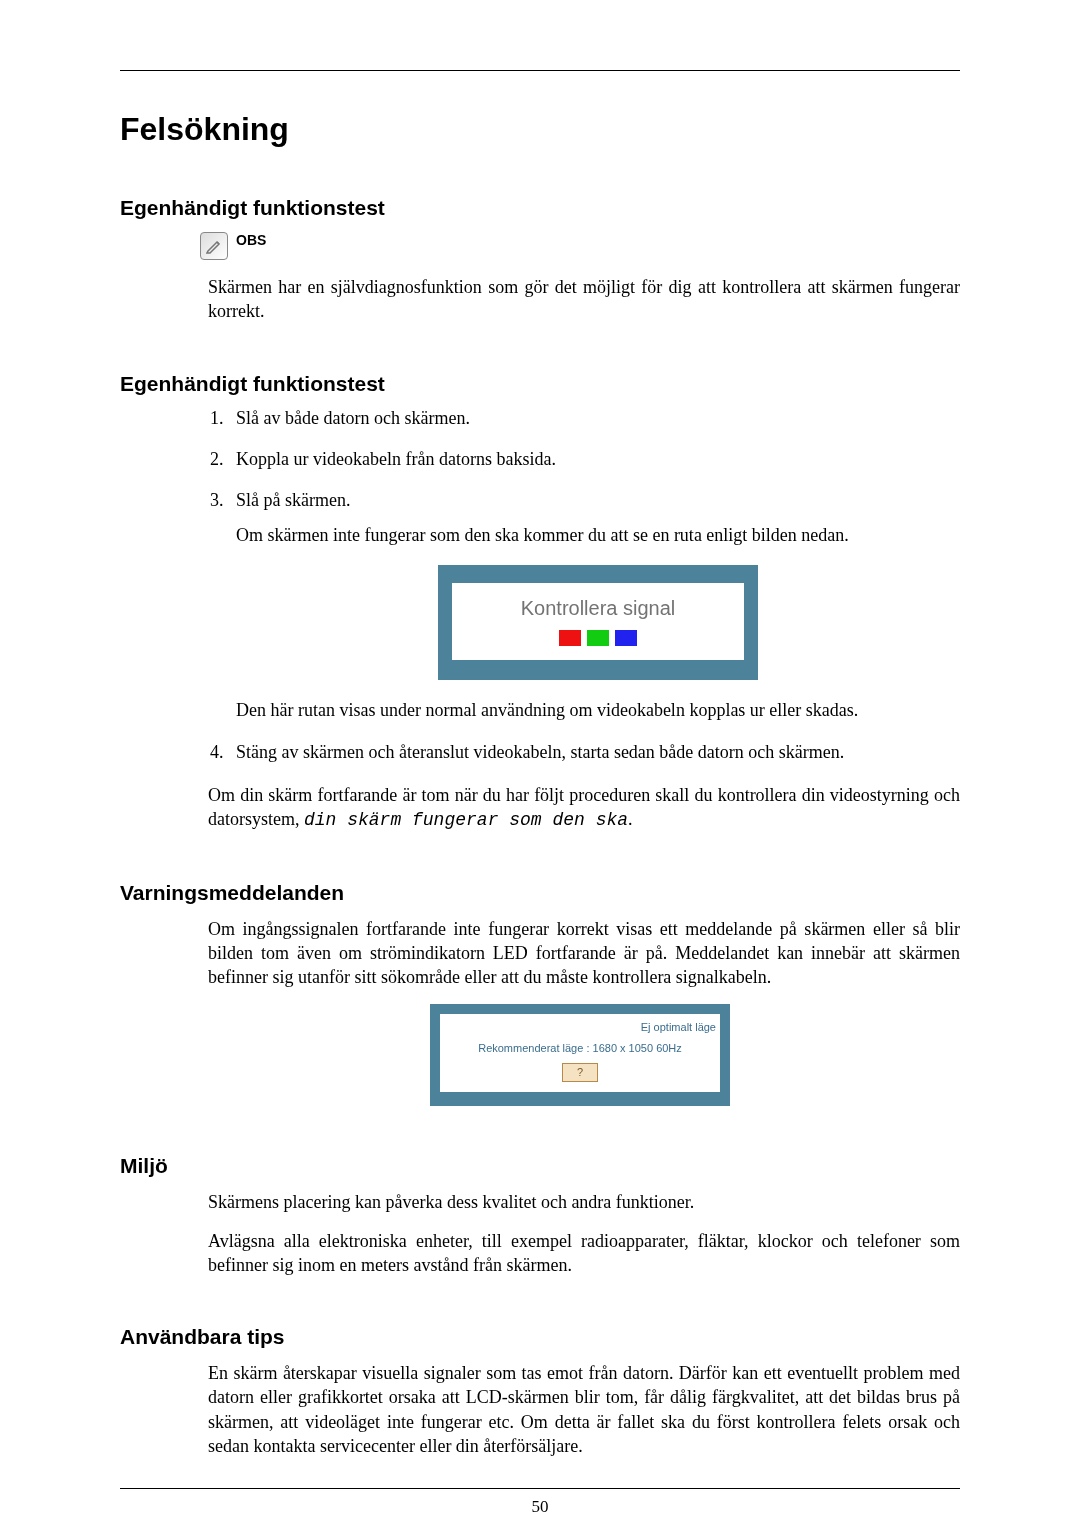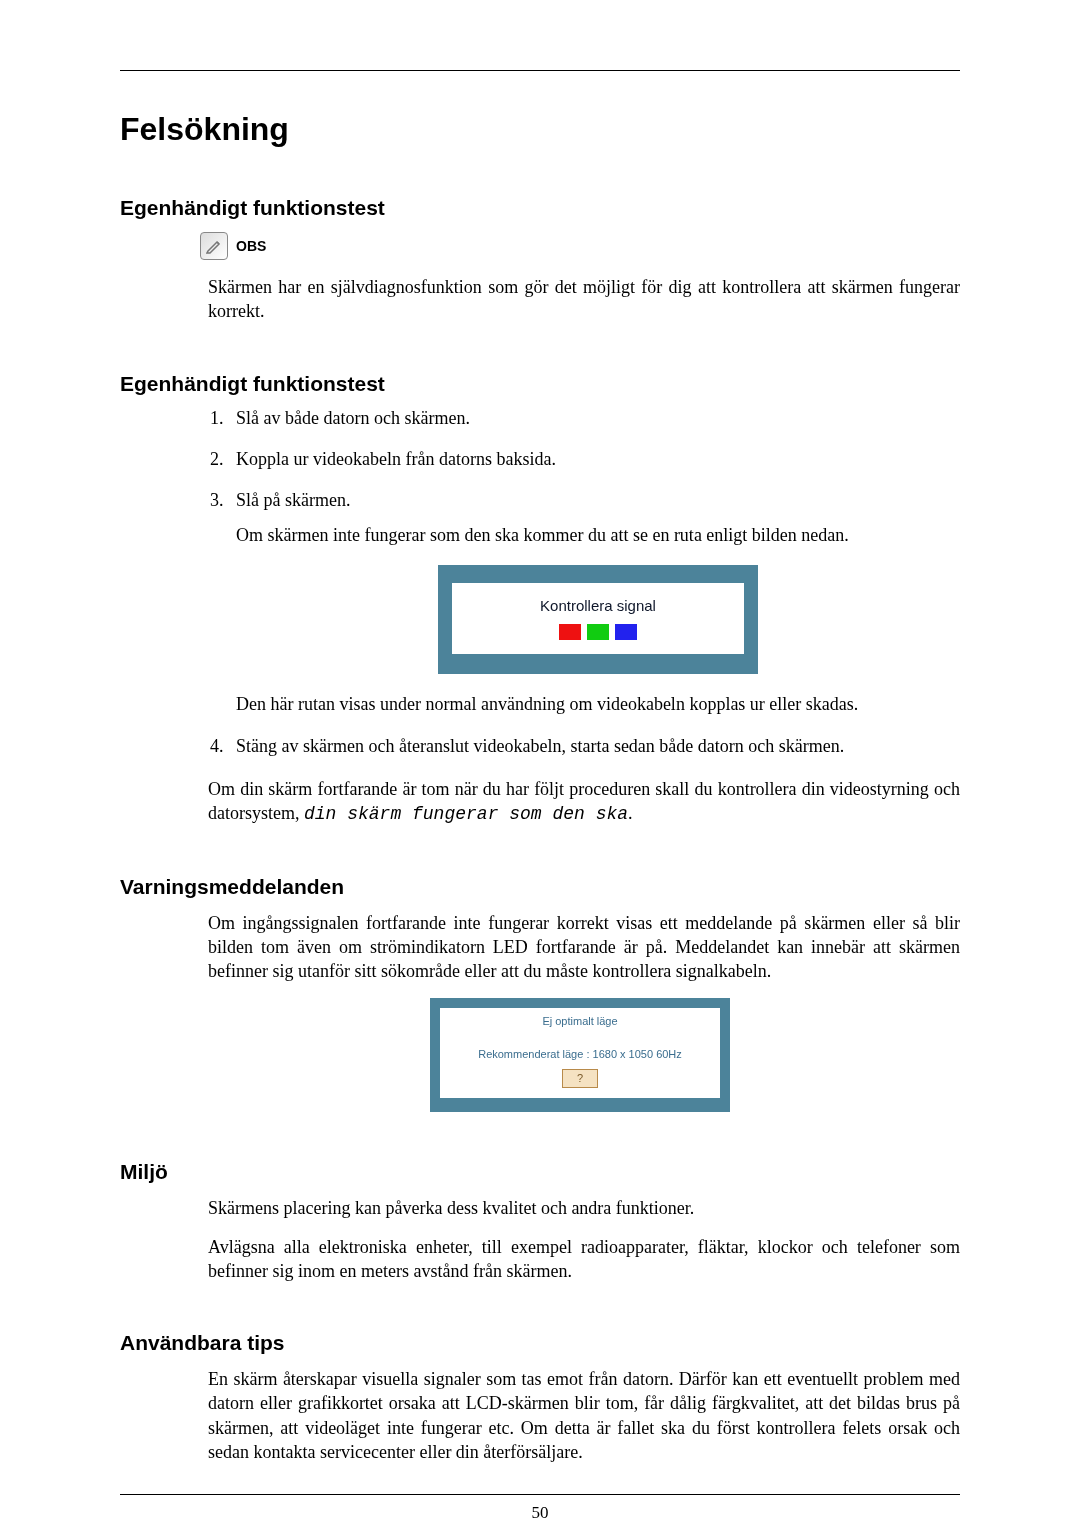--- a/index.html
+++ b/index.html
@@ -29,21 +29,20 @@
     margin: 0 0 25px 0;
   }
   h2.section {
     font-family: Arial, Helvetica, sans-serif;
     font-weight: bold;
     font-size: 21px;
     margin: 48px 0 12px 0;
   }
   .obs-row {
     display: flex;
-    align-items: center;
     gap: 8px;
     margin-left: 80px;
     margin-bottom: 15px;
   }
   .obs-icon {
     width: 26px;
     height: 26px;
     border: 1.5px solid #888;
     background: linear-gradient(135deg,#ddd 0%,#fff 100%);
     border-radius: 4px;
@@ -80,23 +79,23 @@
     background: #4c839a;
     padding: 18px 14px 20px 14px;
     box-sizing: border-box;
   }
   .signal-inner {
     background: #fff;
     text-align: center;
     padding: 14px 0 14px 0;
   }
   .signal-inner .sig-title {
-    color: #0f172a;
-    font-family: Arial, Helvetica, sans-serif;
-    font-size: 15px;
+    color: #737373;
+    font-family: Arial, Helvetica, sans-serif;
+    font-size: 20px;
     margin-bottom: 10px;
   }
   .squares { display:flex; justify-content:center; gap:6px; }
   .sq { width:22px; height:16px; }
   .sq.red { background:#e11; }
   .sq.green { background:#1c1; }
   .sq.blue { background:#22e; }
   .italic { font-style: italic; font-family: Liberation Mono, monospace; }
   .warn-box {
     width: 300px;
@@ -106,21 +105,21 @@
     box-sizing:border-box;
   }
   .warn-inner {
     background:#fff;
     text-align:center;
     padding: 6px 4px 10px 4px;
     color:#3a6d8e;
     font-family: Arial, Helvetica, sans-serif;
     font-size:11px;
   }
-  .warn-inner .l1 { margin-bottom:18px; }
+  .warn-inner .l1 { margin-bottom:6px;text-align:right; }
   .warn-btn {
     display:inline-block;
     margin-top:8px;
     border:1px solid #b88a4a;
     background:#f5e2c2;
     color:#7a5a2a;
     font-size:11px;
     padding:1px 14px;
   }
   .pagenum {

